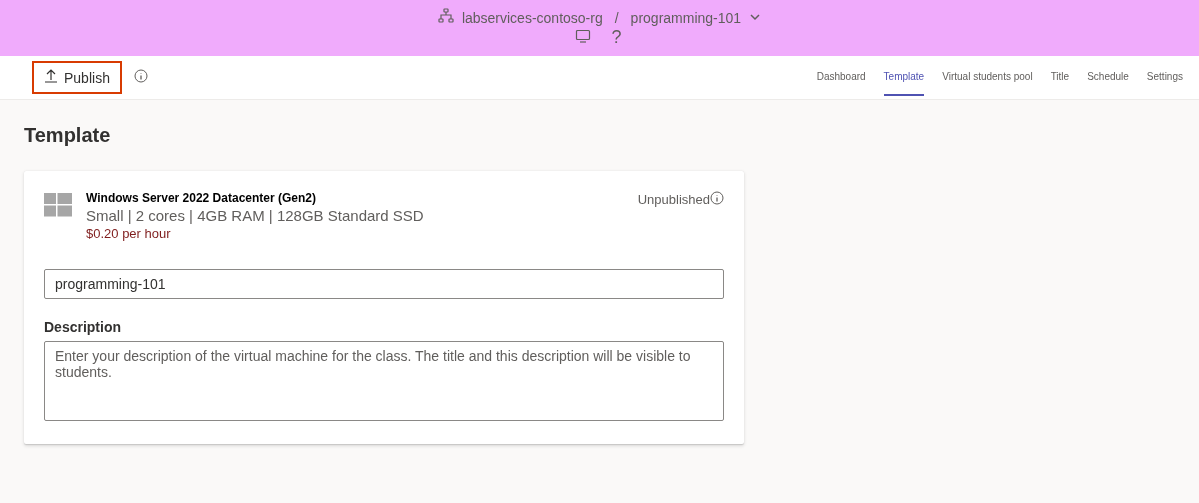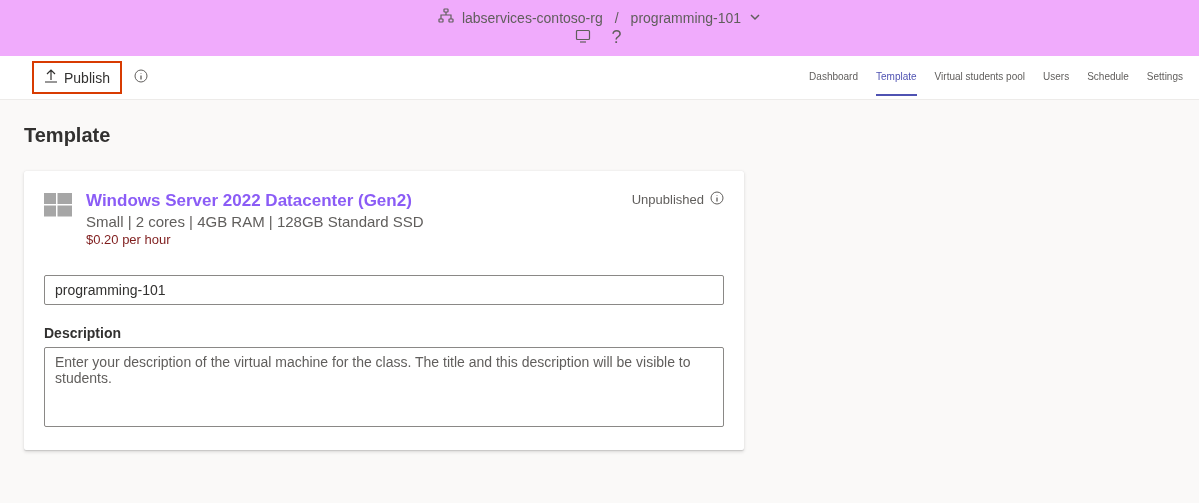--- a/index.html
+++ b/index.html
@@ -126,37 +126,36 @@
     }
     .os-icon svg {
       width: 28px;
       height: 28px;
     }
     .vm-info {
       flex: 1;
     }
     .vm-title {
       font-weight: 600;
-      font-size: 17px;
-      color: #8b5cf6;
+      font-size: 12px;
+      color: #000000;
     }
     .vm-spec {
       font-size: 15px;
       color: #605e5c;
       margin-top: 2px;
     }
     .vm-price {
       font-size: 13px;
       color: #7f1d1d;
       margin-top: 2px;
     }
     .status-badge {
       display: flex;
       align-items: center;
-      gap: 6px;
       color: #605e5c;
       font-size: 13px;
       justify-content: center;
     }
     .status-badge svg {
       width: 14px;
       height: 14px;
     }
     .form-field {
       margin-bottom: 20px;
@@ -245,21 +244,21 @@
           <circle cx="7" cy="7" r="6"></circle>
           <path d="M7 4v.5M7 6.5v4" stroke-width="1.3"></path>
         </svg>
       </span>
     </div>
   </div>
   <div class="tabs">
     <div class="tab">Dashboard</div>
     <div class="tab active">Template</div>
     <div class="tab">Virtual students pool</div>
-    <div class="tab">Users</div>
+    <div class="tab">Title</div>
     <div class="tab">Schedule</div>
     <div class="tab">Settings</div>
   </div>
 </div>
 
 <div class="page-content">
   <h1 class="page-title">Template</h1>
 
   <div class="card">
     <div class="vm-header">

